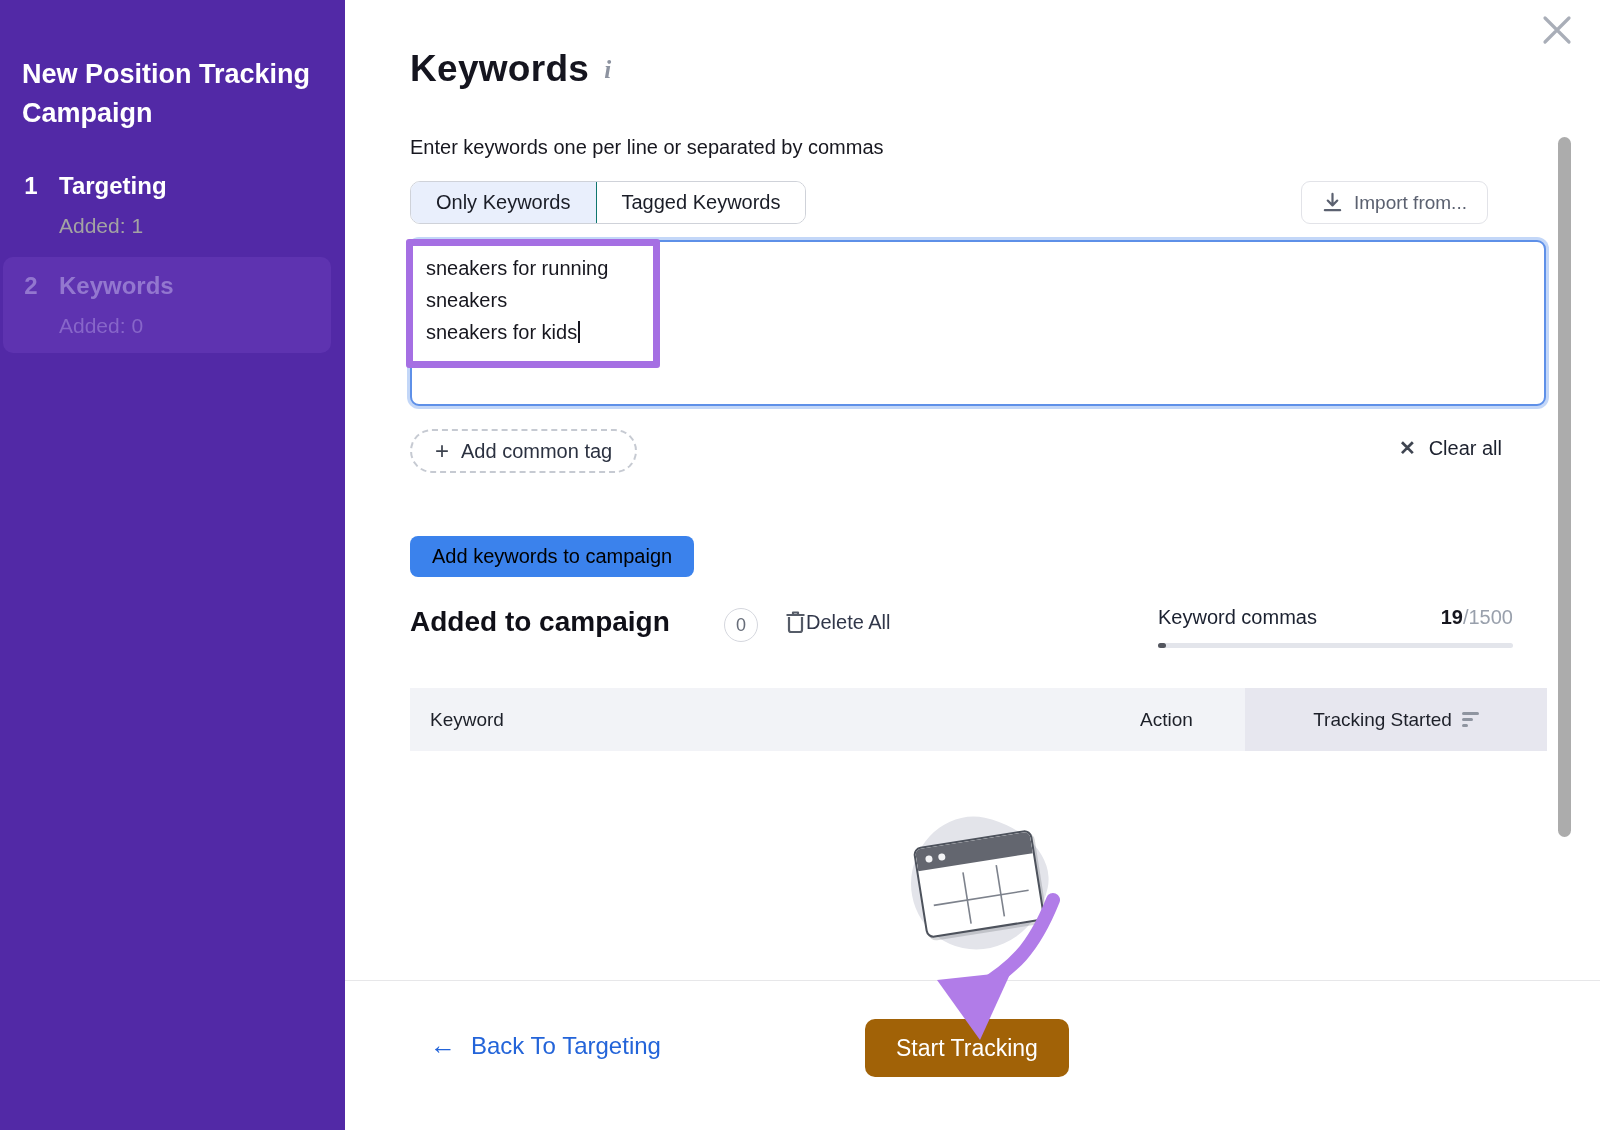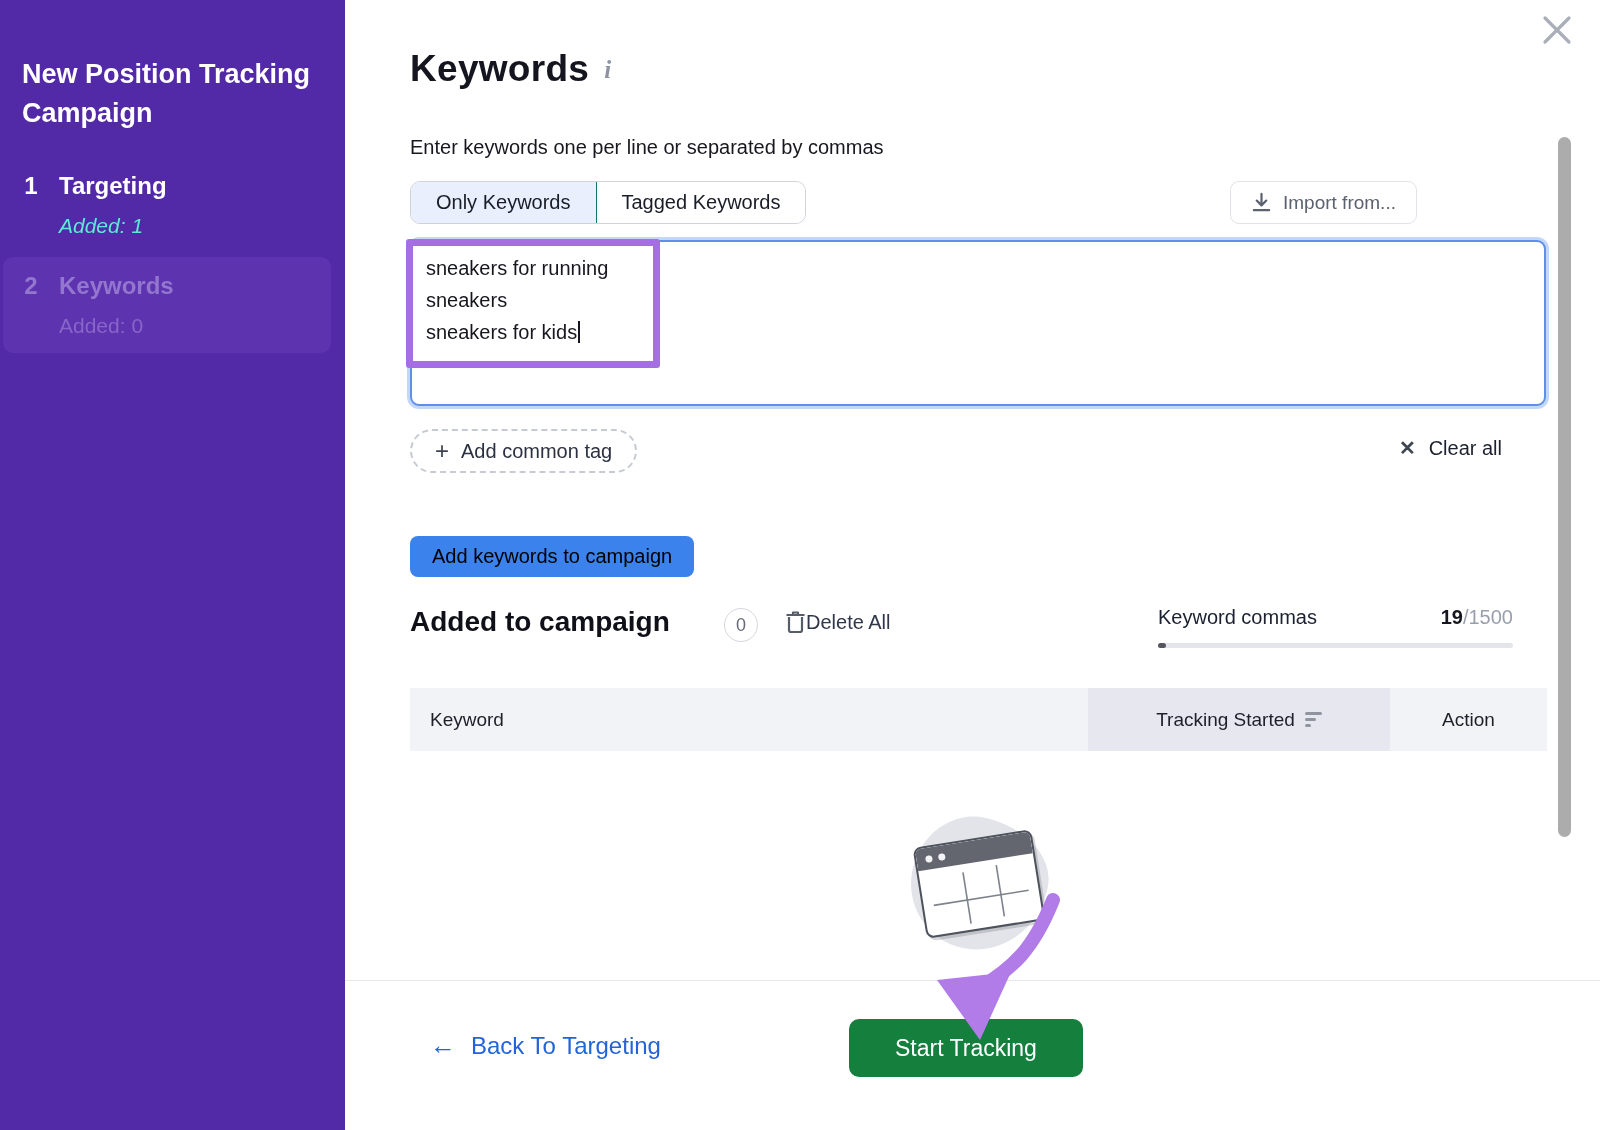--- a/index.html
+++ b/index.html
@@ -7,36 +7,36 @@
   .stage { position:relative; width:1600px; height:1130px; background:#fff; overflow:hidden; }
 
   
   .sidebar { position:absolute; left:0; top:0; width:345px; height:1130px; background:#5229a6; }
   .sidebar-title { position:absolute; left:22px; top:55px; width:300px; color:#fff; font-size:27px; font-weight:bold; line-height:39px; }
   .step { position:absolute; left:3px; width:328px; display:flex; }
   .step .num { width:56px; text-align:center; font-size:24px; font-weight:bold; flex:0 0 56px; }
   .step .lbl { font-size:24px; font-weight:bold; }
   .step .meta { font-size:21px; margin-top:14px; }
   .step1 { top:172px; color:#fff; }
-  .step1 .meta { color:#5eead4;font-style:italic; }
+  .step1 .meta { color:#a3a3a3; }
   .step2 { top:257px; height:96px; padding-top:15px; background:#5e33b0; border-radius:10px; color:#9377cf; }
   .step2 .meta { color:#8766c9; }
 
   
   .close-btn { position:absolute; left:1534px; top:8px; width:46px; height:46px; background:none; border:none; cursor:pointer; }
   .main-title-row { position:absolute; left:410px; top:48px; display:flex; align-items:flex-start; }
   .main-title { font-size:37px; font-weight:800; color:#15151f; letter-spacing:.3px; }
   .info-icon { font-family:"Liberation Serif",serif; font-style:italic; font-weight:bold; font-size:25px; color:#8d93a0; margin:8px 0 0 15px; }
   .instruction { position:absolute; left:410px; top:136px; font-size:20px; color:#17171f; }
 
   
   .tabs { position:absolute; left:410px; top:181px; display:flex; height:43px; border:1px solid #cfd2d9; border-radius:10px; overflow:hidden; background:#fff; }
   .tab { display:flex; align-items:center; padding:0 25px; font-size:20px; color:#1a1d27; cursor:pointer; background:#fff; border:none; }
   .tab.selected { background:#e9effc; border-right:1px solid #0f766e; }
-  .import-btn { position:absolute; left:1230px; top:181px; height:43px; display:flex; align-items:center; gap:11px; padding:0 20px; background:#fff; border:1px solid #e2e3e8; border-radius:9px; font-size:19px; color:#5b6170; cursor:pointer; }
+  .import-btn { position:absolute; left:1301px; top:181px; height:43px; display:flex; align-items:center; gap:11px; padding:0 20px; background:#fff; border:1px solid #e2e3e8; border-radius:9px; font-size:19px; color:#5b6170; cursor:pointer; }
 
   
   .kw-textarea { position:absolute; left:410px; top:240px; width:1136px; height:166px; background:#fff; border:2px solid #5e90e8; border-radius:9px; box-shadow:0 0 0 3px rgba(121,167,240,.45); padding:10px 14px; font-size:20px; line-height:32px; color:#17171f; cursor:text; }
   .caret { display:inline-block; width:2px; height:22px; background:#15151f; vertical-align:-4px; margin-left:1px; }
 
   
   .annotation-box { position:absolute; left:406px; top:239px; width:254px; height:129px; border:7px solid #a56fe3; border-radius:3px; pointer-events:none; z-index:20; }
 
   
   .tag-pill { position:absolute; left:410px; top:429px; height:44px; display:flex; align-items:center; gap:12px; padding:0 23px; background:#fff; border:2px dashed #c6cad2; border-radius:22px; font-size:20px; color:#2b3140; cursor:pointer; }
@@ -75,21 +75,21 @@
   .browser-bar .dot { width:7px; height:7px; border-radius:50%; background:#f3f4f6; }
   .browser-grid { position:absolute; left:0; top:22px; right:0; bottom:0; }
 
   
   .arrow-svg { position:absolute; left:895px; top:878px; z-index:21; pointer-events:none; }
 
   
   .footer { position:absolute; left:345px; right:0; top:980px; bottom:0; background:#fff; border-top:1px solid #e7e7e9; }
   .back-link { position:absolute; left:85px; top:49px; display:flex; align-items:center; gap:15px; background:none; border:none; cursor:pointer; font-size:24px; font-weight:500; color:#2364d9; }
   .back-link .arr { font-size:26px; }
-  .start-btn { position:absolute; left:504px; top:38px; height:58px; padding:0 46px; background:#15803d; color:#fff; border:none; border-radius:10px; font-size:23px; cursor:pointer; }
+  .start-btn { position:absolute; left:520px; top:38px; height:58px; padding:0 31px; background:#a16207; color:#fff; border:none; border-radius:10px; font-size:23px; cursor:pointer; }
 
   
   .scroll-thumb { position:absolute; left:1558px; top:137px; width:13px; height:700px; background:#acacac; border-radius:7px; }
 </style>
 </head>
 <body>
 
 <div class="stage">
 
   <aside class="sidebar">
@@ -172,29 +172,29 @@
   <div class="limit-label">Keyword commas</div>
   <div class="limit-value">
     <span class="used">19</span><span class="total">/1500</span>
   </div>
   <div class="limit-bar">
       <div class="fill"></div>
     </div>
 
   <div class="table-head">
     <div class="th th-keyword">Keyword</div>
+    <div class="th th-action">Action</div>
     <div class="th th-tracking">
       <span>Tracking Started</span>
       <span class="sort-bars">
           <i></i>
           <i></i>
           <i></i>
         </span>
     </div>
-    <div class="th th-action">Action</div>
   </div>
 
   <div class="empty-illo">
     <div class="blob"></div>
     <div class="browser">
       <div class="browser-bar">
           <span class="dot"></span>
           <span class="dot"></span>
         </div>
       <div class="browser-grid">

